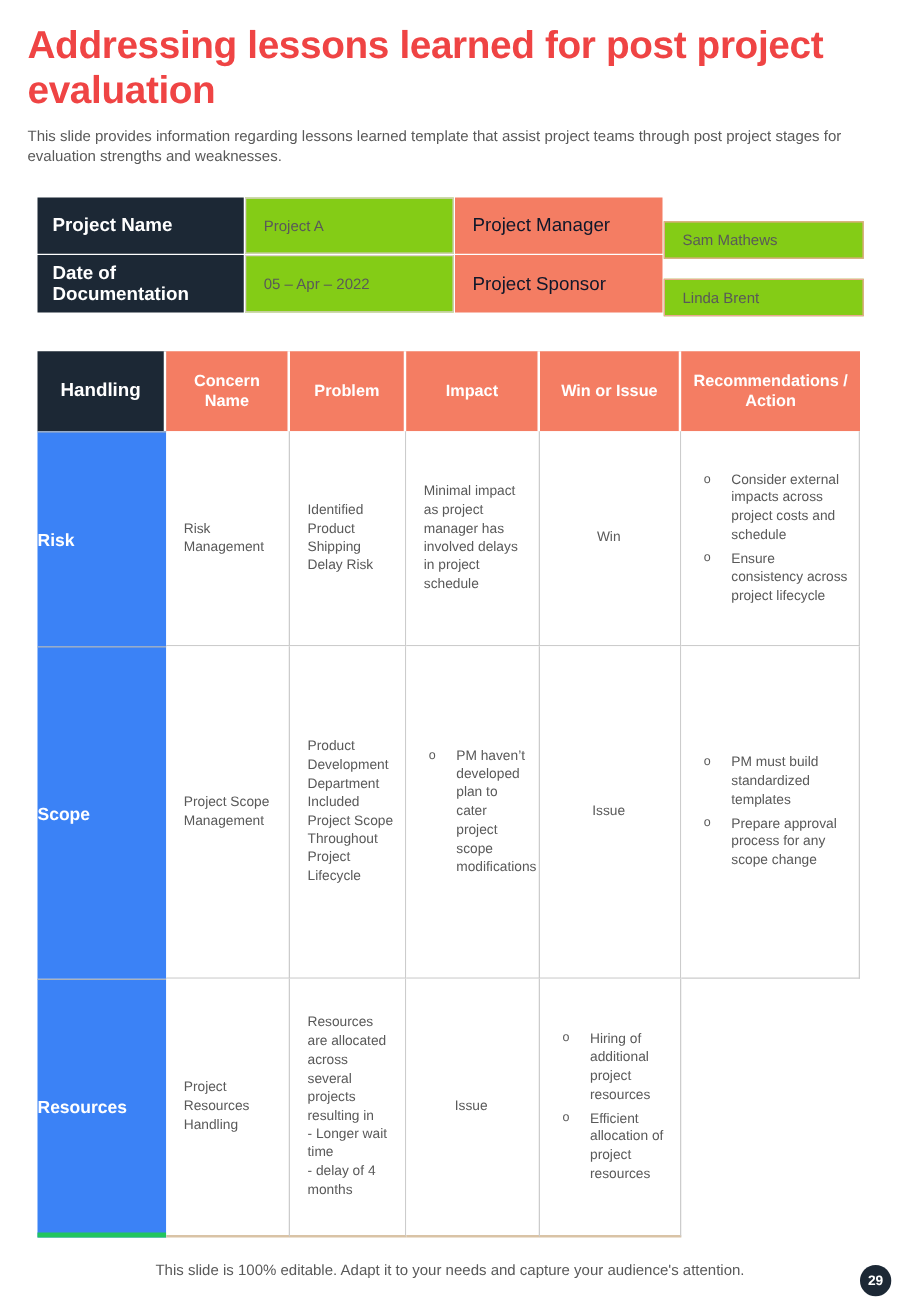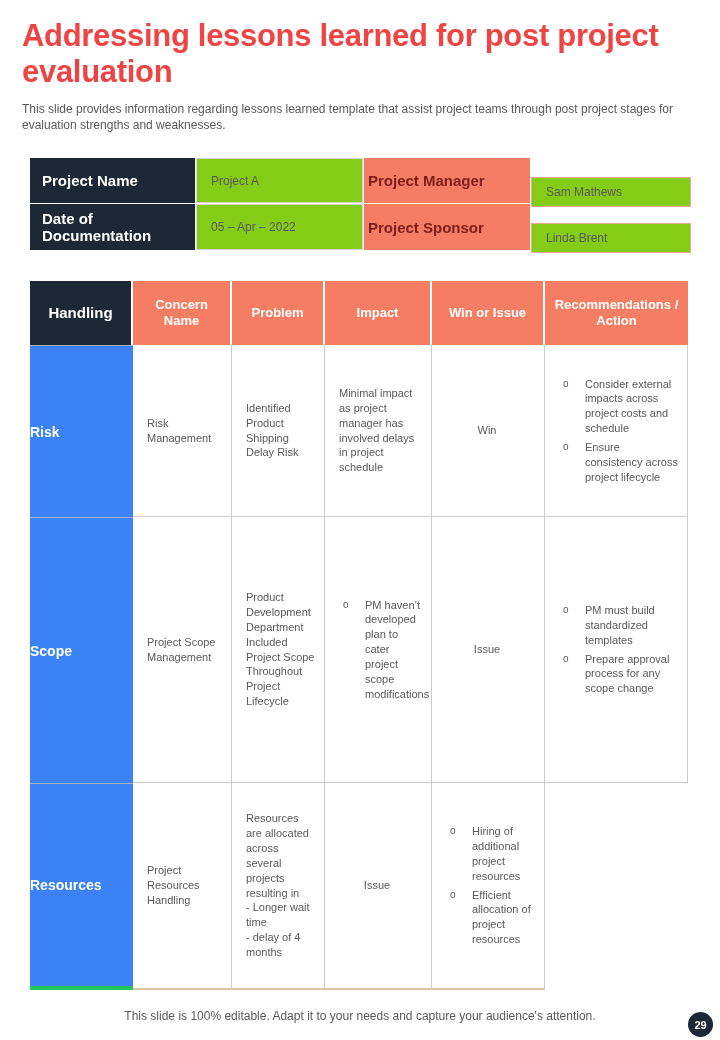--- a/index.html
+++ b/index.html
@@ -23,22 +23,22 @@
   .info-table {
     position:absolute; left:30px; top:158px; width:658px;
     display:grid; grid-template-columns:165px 167px 166px 160px;
     grid-template-rows:45px 46px; gap:1px; background:#ffffff;
   }
   .info-label-dark {
     background:#1c2835; color:#ffffff; font-weight:bold; font-size:15px;
     display:flex; align-items:center; padding:0 12px; line-height:1.15;
   }
   .info-label-salmon {
-    background:#f47d63; color:#7f1d1d; font-weight:bold; font-size:15px;
-    display:flex; align-items:center; padding:0 4px;
+    background:#f47d63; color:#0f172a; font-weight:normal; font-size:15px;
+    display:flex; align-items:center; padding:0 14px;
   }
   .info-value {
     background:#84cc16; color:#595959; font-size:12px;
     display:flex; align-items:center; padding:14px 14px;
   }
   .info-value.gray-border { border:1px solid #d9d0ca; }
   .info-value.salmon-border { border:1px solid #eba793;margin-top:19px; }
 
   
   .main-table {

